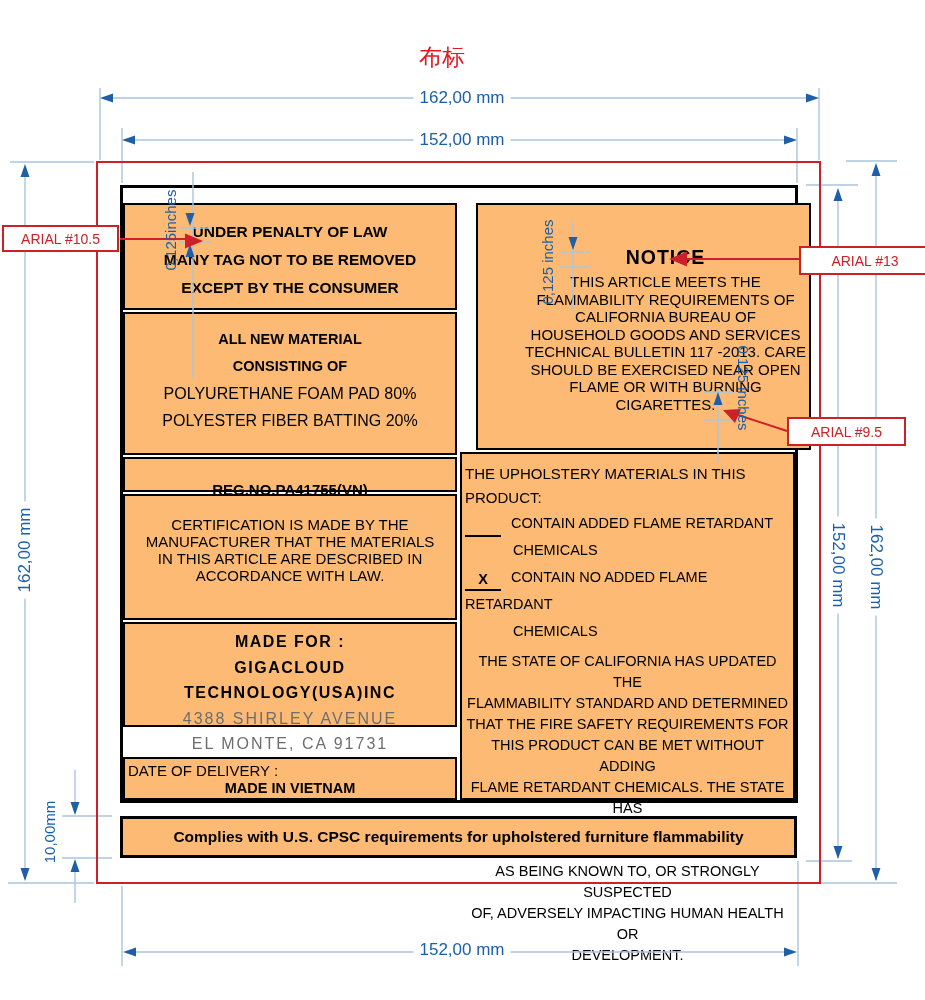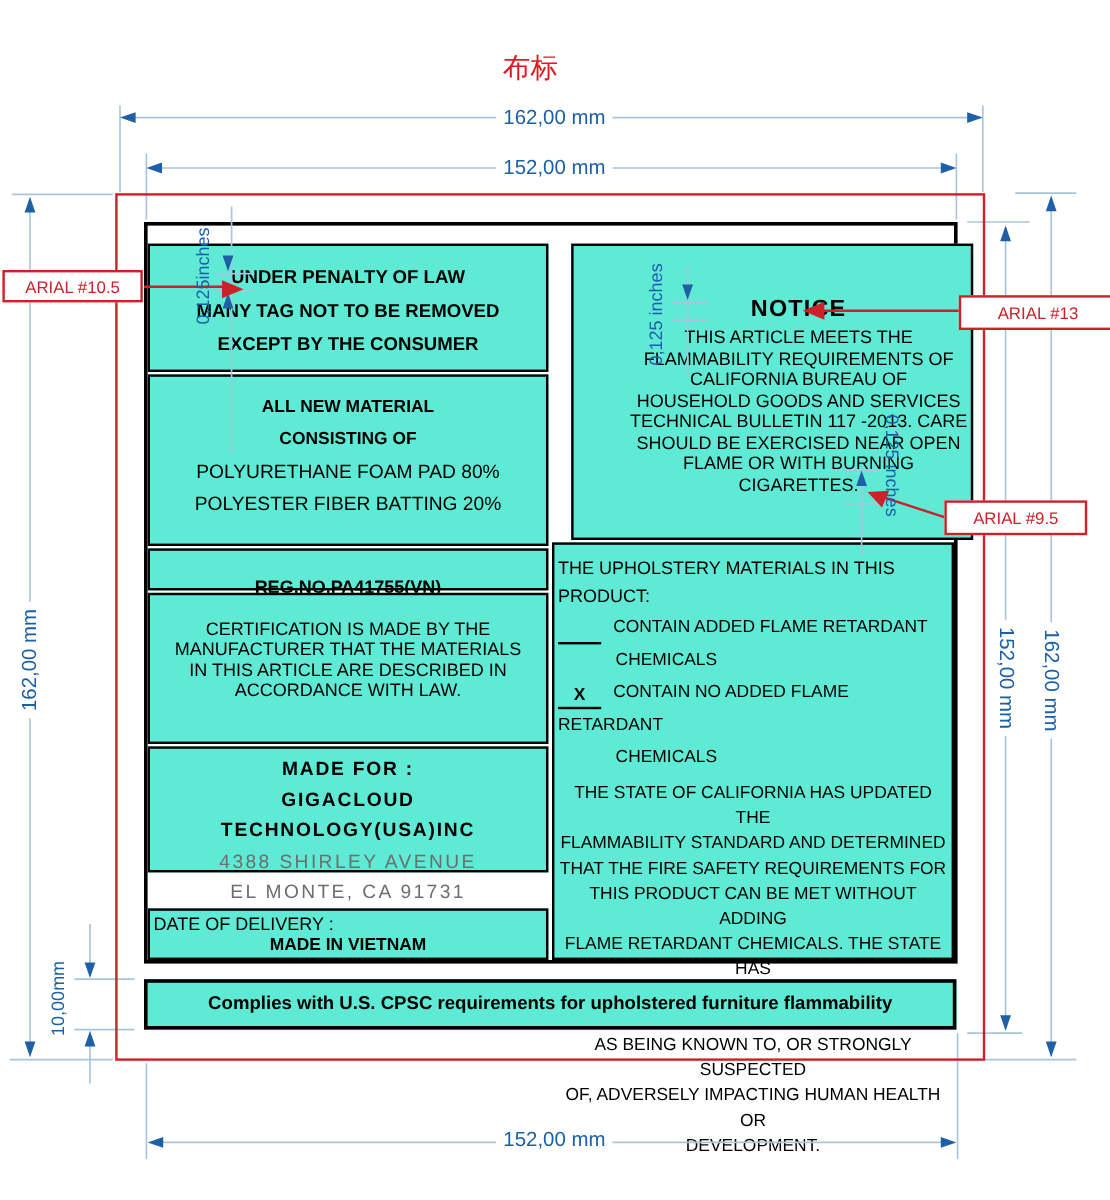--- a/index.html
+++ b/index.html
@@ -1,21 +1,21 @@
 <!DOCTYPE html>
 <html><head>
 <meta charset="utf-8">
 <style>
   html,body{margin:0;padding:0;}
   body{width:925px;height:1000px;position:relative;background:#fff;
        font-family:"Liberation Sans", sans-serif;color:#000;overflow:hidden;}
   .abs{position:absolute;}
   
   .outer-box{left:120px;top:185px;width:678px;height:618px;border:3px solid #000;box-sizing:border-box;z-index:1;}
-  .sec{position:absolute;border:2.5px solid #000;box-sizing:border-box;background:#5eead4;z-index:2;}
+  .sec{position:absolute;border:2.5px solid #000;box-sizing:border-box;background:#fdba74;z-index:2;}
   .c{text-align:center;}
   
   .s-penalty{left:123px;top:203px;width:334px;height:107px;padding-top:13px;font-weight:bold;font-size:15.5px;line-height:28px;}
   .s-材{left:123px;top:312px;width:334px;height:143px;padding-top:12px;line-height:27px;}
   .s-材 .b{font-weight:bold;font-size:14.5px;}
   .s-材 .n{font-size:16px;}
   .s-reg{left:123px;top:457px;width:334px;height:35px;font-weight:bold;font-size:15px;padding-top:22px;}
   .s-cert{left:123px;top:494px;width:334px;height:126px;padding-top:20px;font-size:15px;line-height:17px;}
   .s-made{left:123px;top:622px;width:334px;height:105px;padding-top:5px;line-height:25.5px;}
   .s-made .b{font-weight:bold;font-size:16px;letter-spacing:1.5px;}

